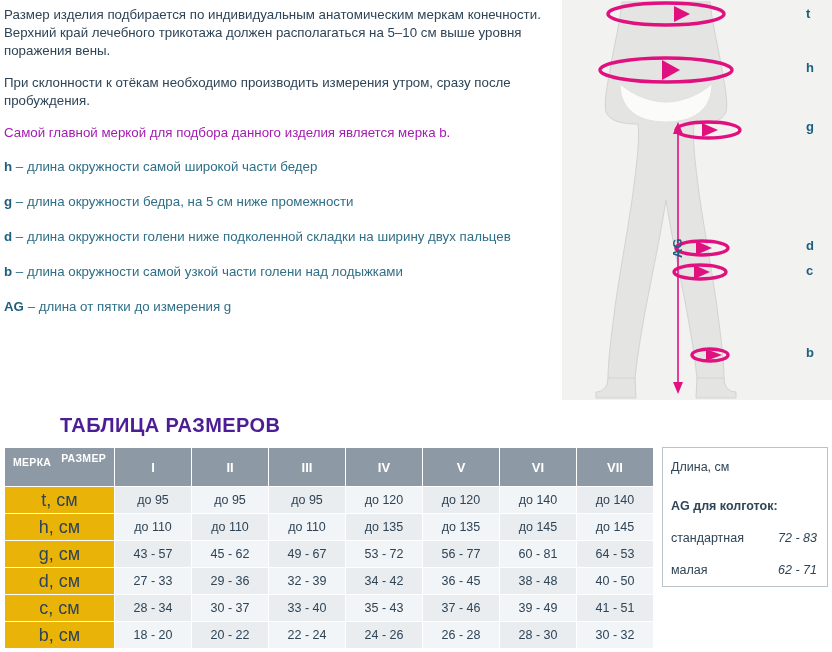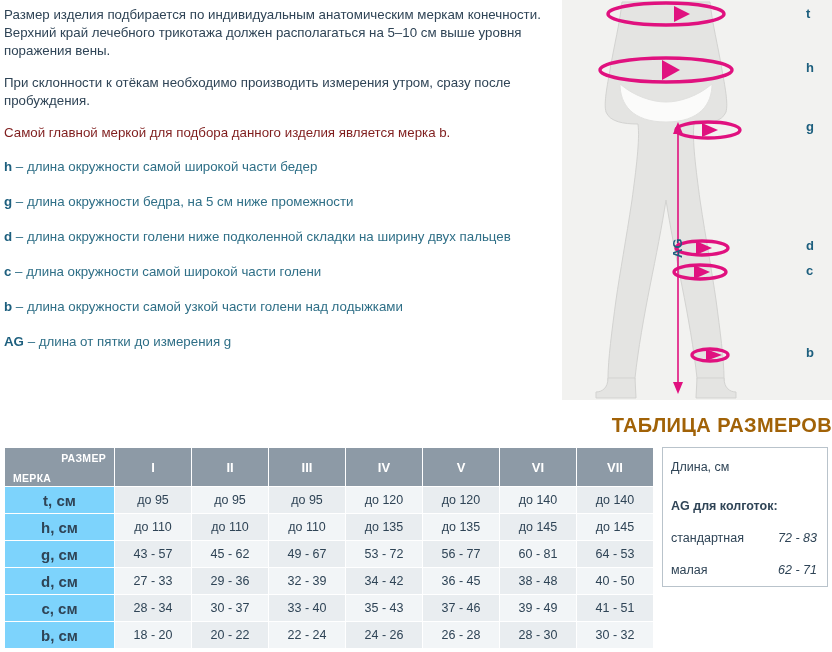--- a/index.html
+++ b/index.html
@@ -30,21 +30,21 @@
   }
   .para {
     font-size: 13.3px;
     line-height: 18px;
     color: #2f4456;
     margin: 0 0 14px 0;
   }
   .highlight {
     font-size: 13.3px;
     line-height: 18px;
-    color: #7f1d1d;
+    color: #a21caf;
     margin: 0 0 16px 0;
   }
   .legend {
     font-size: 13.3px;
     line-height: 18px;
     color: #2f6f87;
     margin: 0 0 17px 0;
   }
   .legend b {
     color: #1d5f7e;
@@ -69,24 +69,24 @@
     font-weight: bold;
     color: #1d5f7e;
   }
   .fig-label.vert {
     transform: rotate(-90deg);
     transform-origin: left top;
   }
 
   
   .table-title {
-    text-align: right;
+    text-align: left;
     font-size: 20px;
     font-weight: bold;
-    color: #a16207;
+    color: #4c1d95;
     letter-spacing: 0.4px;
     margin: 14px 0 10px 0;
     padding-left: 60px;
   }
 
   
   .tables {
     display: flex;
     align-items: flex-start;
     padding: 0 4px;
@@ -120,29 +120,29 @@
     position: absolute;
     right: 8px;
     top: 4px;
     font-size: 10.5px;
     font-weight: bold;
     letter-spacing: .3px;
   }
   .corner-cell .merka {
     position: absolute;
     left: 8px;
-    bottom: 2px;
+    bottom: 18px;
     font-size: 10.5px;
     font-weight: bold;
     letter-spacing: .3px;
   }
   .rowhead {
-    background: #7dd3fc;
-    font-weight: bold;
-    font-size: 15px;
+    background: #eab308;
+    font-weight: normal;
+    font-size: 18px;
   }
   .cell-a { background: #e9edf0; }
   .cell-b { background: #f2f5f7; }
 
   .len-table {
     width: 168px;
     margin-left: 8px;
     border: 1px solid #b9c3cb;
     border-collapse: collapse;
   }
@@ -170,21 +170,20 @@
 <div class="top">
 
   <div class="text-col">
     <p class="para">Размер изделия подбирается по индивидуальным анатомическим меркам конечности. Верхний край лечебного трикотажа должен располагаться на 5–10 см выше уровня поражения вены.</p>
     <p class="para">При склонности к отёкам необходимо производить измерения утром, сразу после пробуждения.</p>
     <p class="highlight">Самой главной меркой для подбора данного изделия является мерка b.</p>
 
     <p class="legend"><b>h</b><span> – длина окружности самой широкой части бедер</span></p>
     <p class="legend"><b>g</b><span> – длина окружности бедра, на 5 см ниже промежности</span></p>
     <p class="legend"><b>d</b><span> – длина окружности голени ниже подколенной складки на ширину двух пальцев</span></p>
-    <p class="legend"><b>c</b><span> – длина окружности самой широкой части голени</span></p>
     <p class="legend"><b>b</b><span> – длина окружности самой узкой части голени над лодыжками</span></p>
     <p class="legend"><b>AG</b><span> – длина от пятки до измерения g</span></p>
   </div>
 
   <div class="figure-col">
     <div class="figure-bg"></div>
 
     <svg class="fig-svg" width="270" height="400" viewBox="0 0 270 400">
 
       <g fill="#e4e4e2" stroke="#d3d3d1" stroke-width="1">

